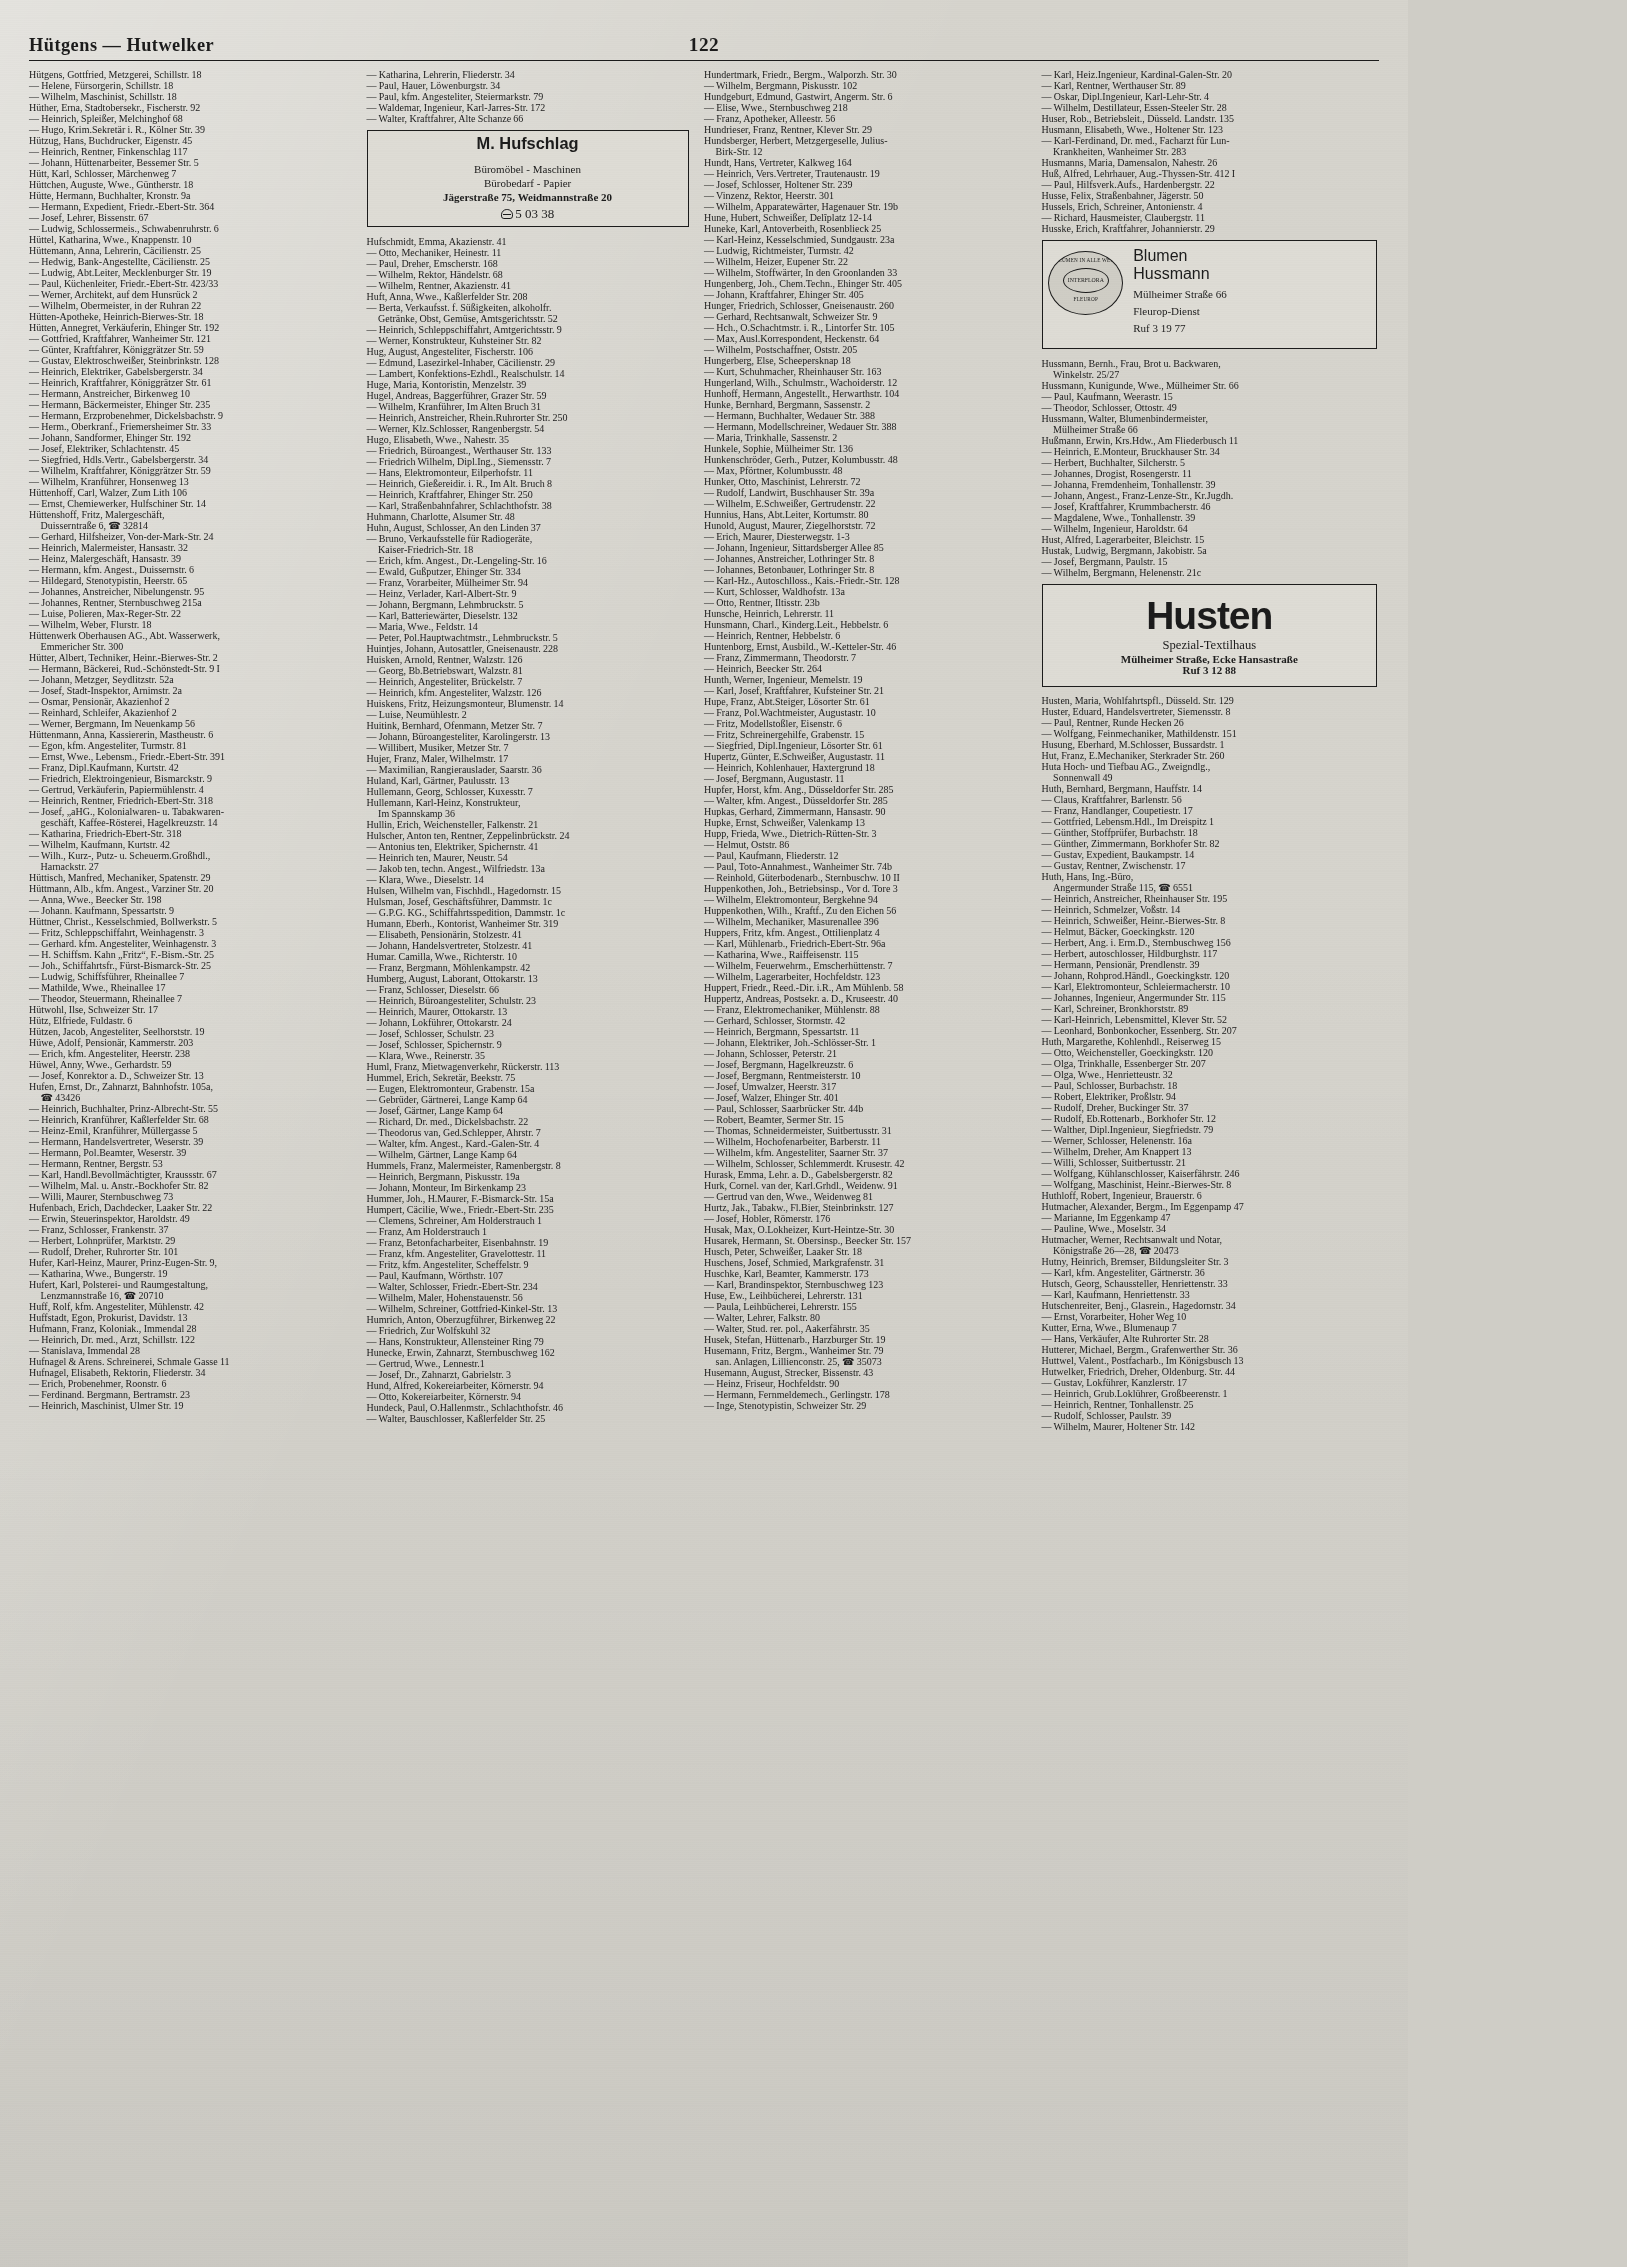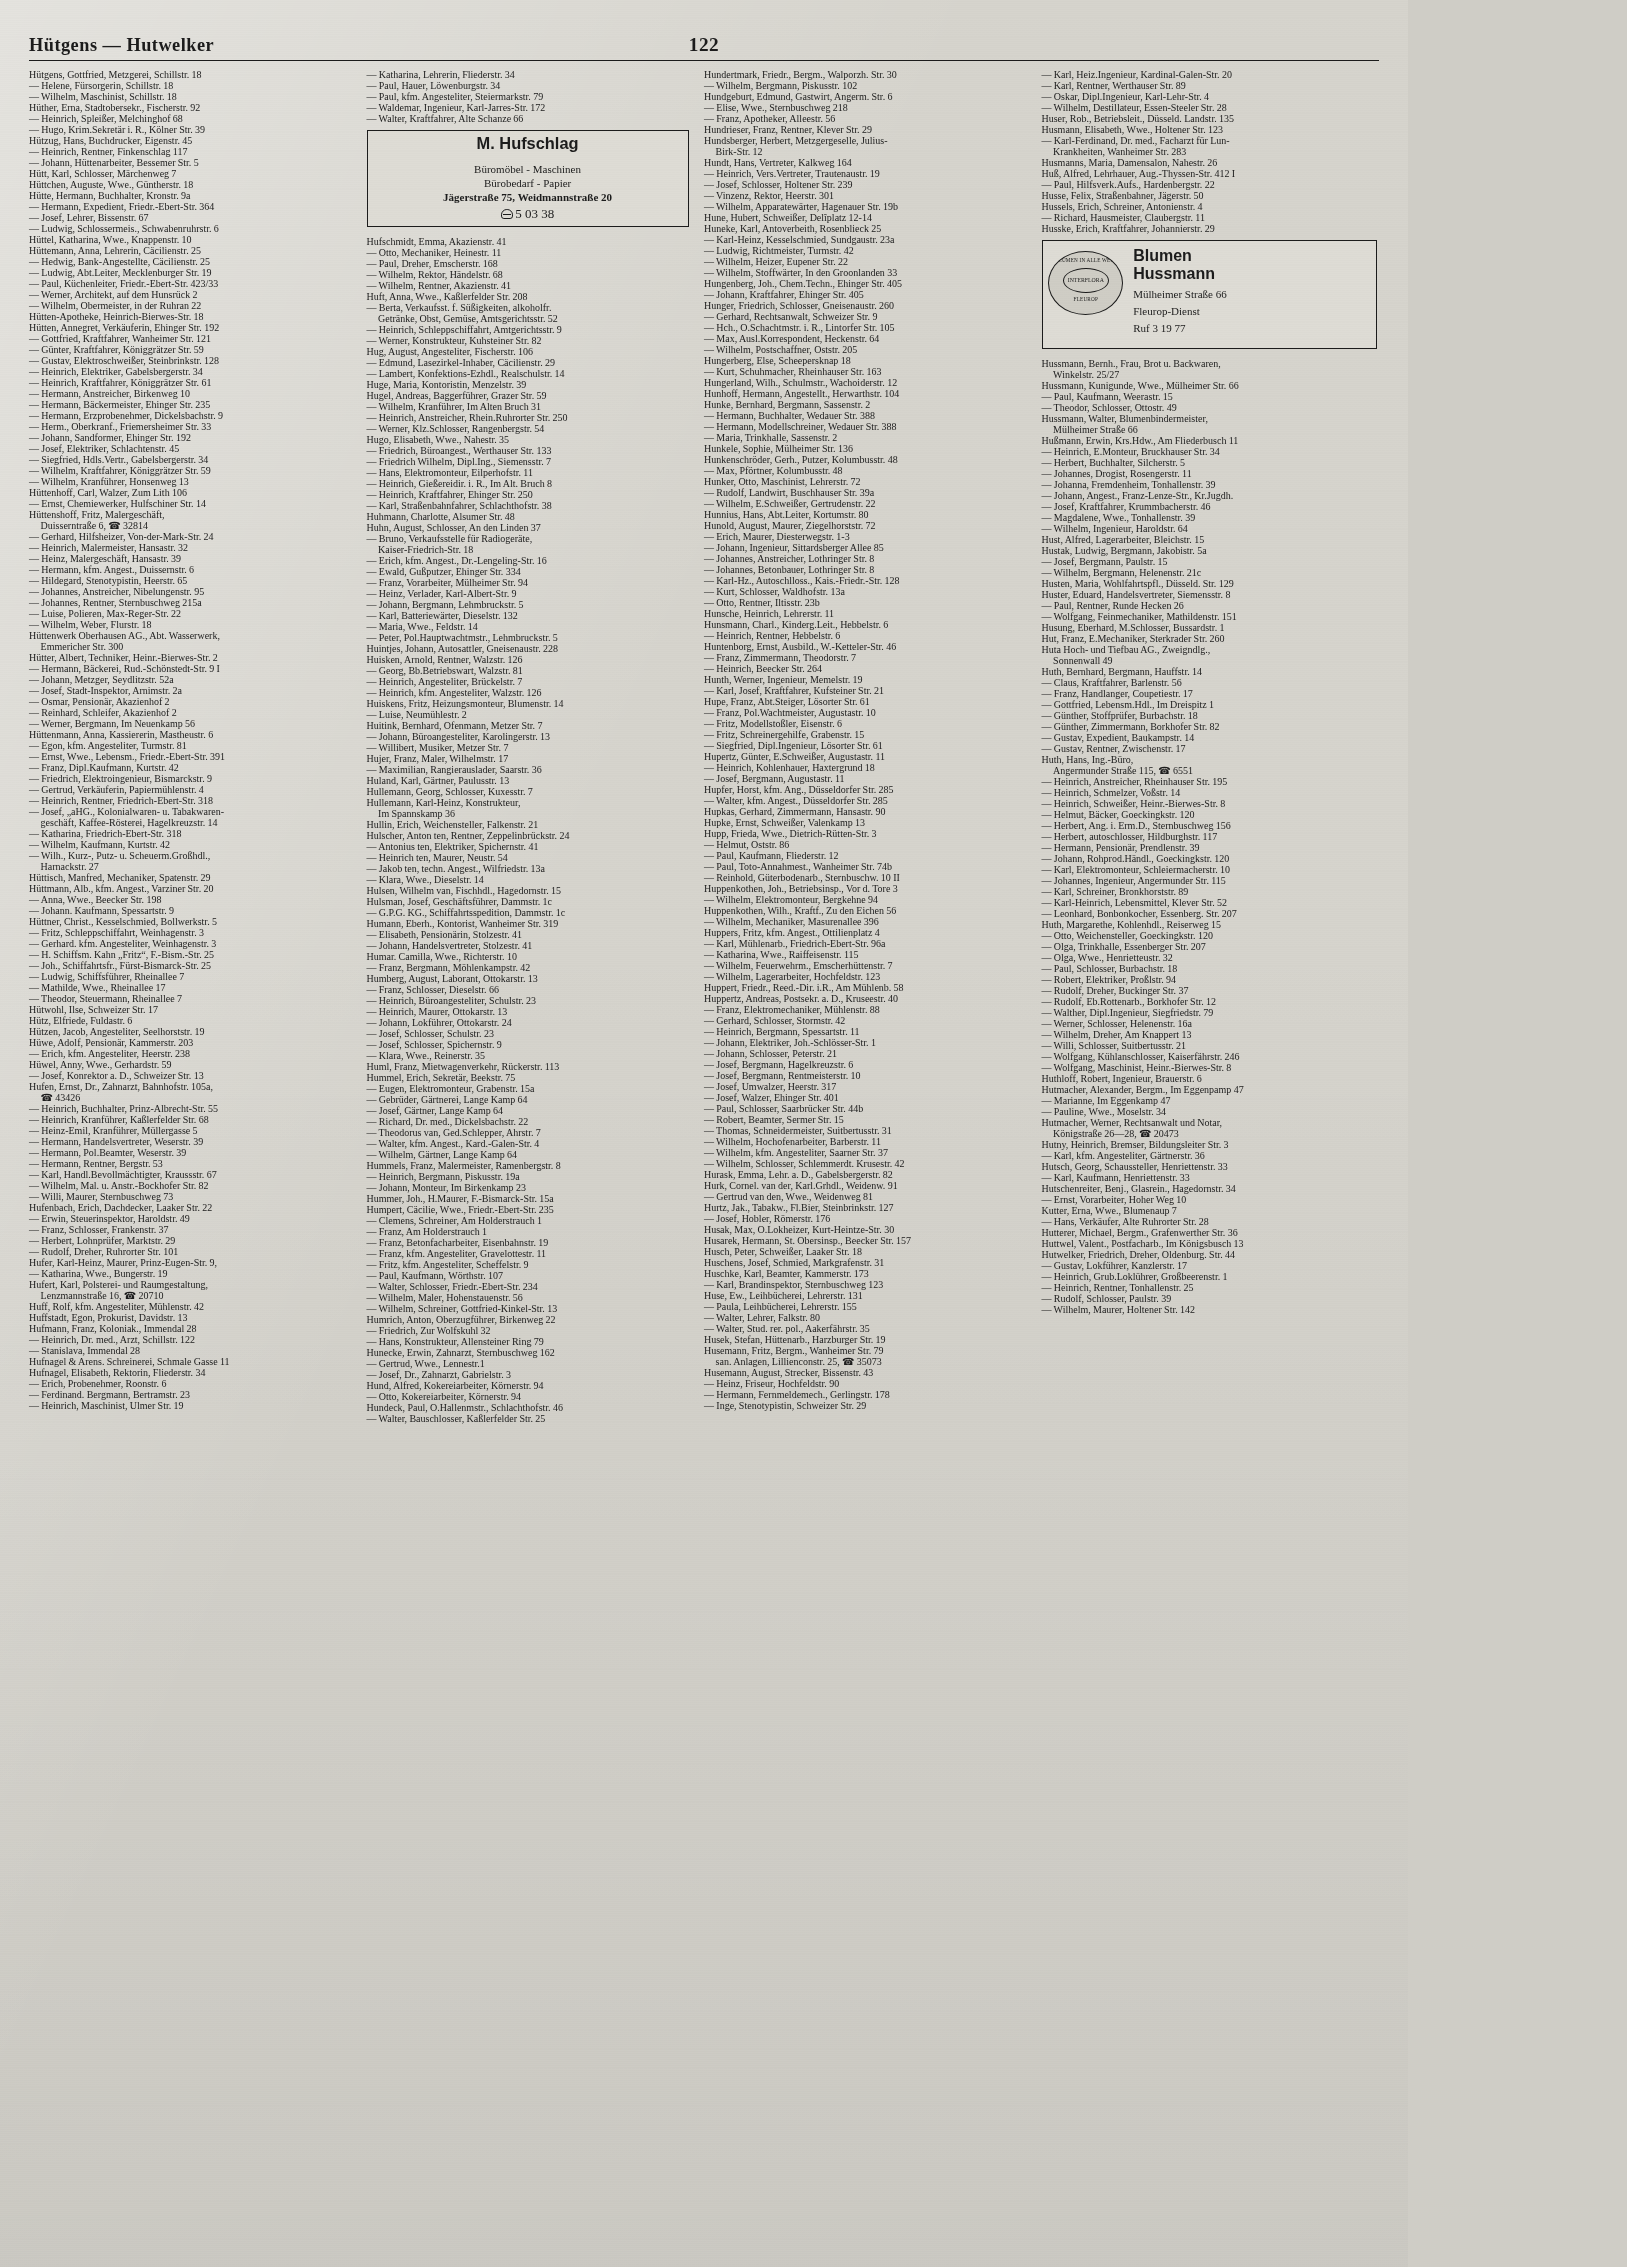--- a/index.html
+++ b/index.html
@@ -85,21 +85,21 @@
     margin-right:1.9px;
   }
   .telicon:before{
     content:""; position:absolute; left:1px; top:3.9px; width:7.7px; height:2.9px;
     border-top:1.2px solid #1b1b1b;
   }
   
   .ad.flower { text-align:left; padding:5.8px 5.8px 7.7px 7.7px; position:relative; min-height:93px; }
   .ad.flower .fl-name {
     font-family:"Liberation Sans", sans-serif;
-    font-weight:bold; font-size:16px; line-height:18.3px; margin-left:83px;
+    font-weight:normal; font-size:16px; line-height:18.3px; margin-left:83px;
   }
   .ad.flower .fl-sub { font-size:11px; line-height:13.5px; margin-left:83px; margin-top:3.9px;}
   .emblem {
     position:absolute; left:5.8px; top:9.7px;
     width:75px; height:64px;
     border:1.4px solid #1b1b1b;
     border-radius:50%;
     background:#cfcdc5;
     font-size:5.4px; text-align:center;
     line-height:6.8px;
@@ -557,20 +557,26 @@
           <p class="">— Johannes, Drogist, Rosengerstr. 11</p>
           <p class="">— Johanna, Fremdenheim, Tonhallenstr. 39</p>
           <p class="">— Johann, Angest., Franz-Lenze-Str., Kr.Jugdh.</p>
           <p class="">— Josef, Kraftfahrer, Krummbacherstr. 46</p>
           <p class="">— Magdalene, Wwe., Tonhallenstr. 39</p>
           <p class="">— Wilhelm, Ingenieur, Haroldstr. 64</p>
           <p class="">Hust, Alfred, Lagerarbeiter, Bleichstr. 15</p>
           <p class="">Hustak, Ludwig, Bergmann, Jakobistr. 5a</p>
           <p class="">— Josef, Bergmann, Paulstr. 15</p>
           <p class="">— Wilhelm, Bergmann, Helenenstr. 21c</p>
+          <div class="ad husten">
+            <div class="word">Husten</div>
+            <div class="sub1">Spezial-Textilhaus</div>
+            <div class="sub2">Mülheimer Straße, Ecke Hansastraße</div>
+            <div class="sub3">Ruf 3 12 88</div>
+          </div>
           <p class="">Husten, Maria, Wohlfahrtspfl., Düsseld. Str. 129</p>
           <p class="">Huster, Eduard, Handelsvertreter, Siemensstr. 8</p>
           <p class="">— Paul, Rentner, Runde Hecken 26</p>
           <p class="">— Wolfgang, Feinmechaniker, Mathildenstr. 151</p>
           <p class="">Husung, Eberhard, M.Schlosser, Bussardstr. 1</p>
           <p class="">Hut, Franz, E.Mechaniker, Sterkrader Str. 260</p>
           <p class="">Huta Hoch- und Tiefbau AG., Zweigndlg.,</p>
           <p class="cont">Sonnenwall 49</p>
           <p class="">Huth, Bernhard, Bergmann, Hauffstr. 14</p>
           <p class="">— Claus, Kraftfahrer, Barlenstr. 56</p>

